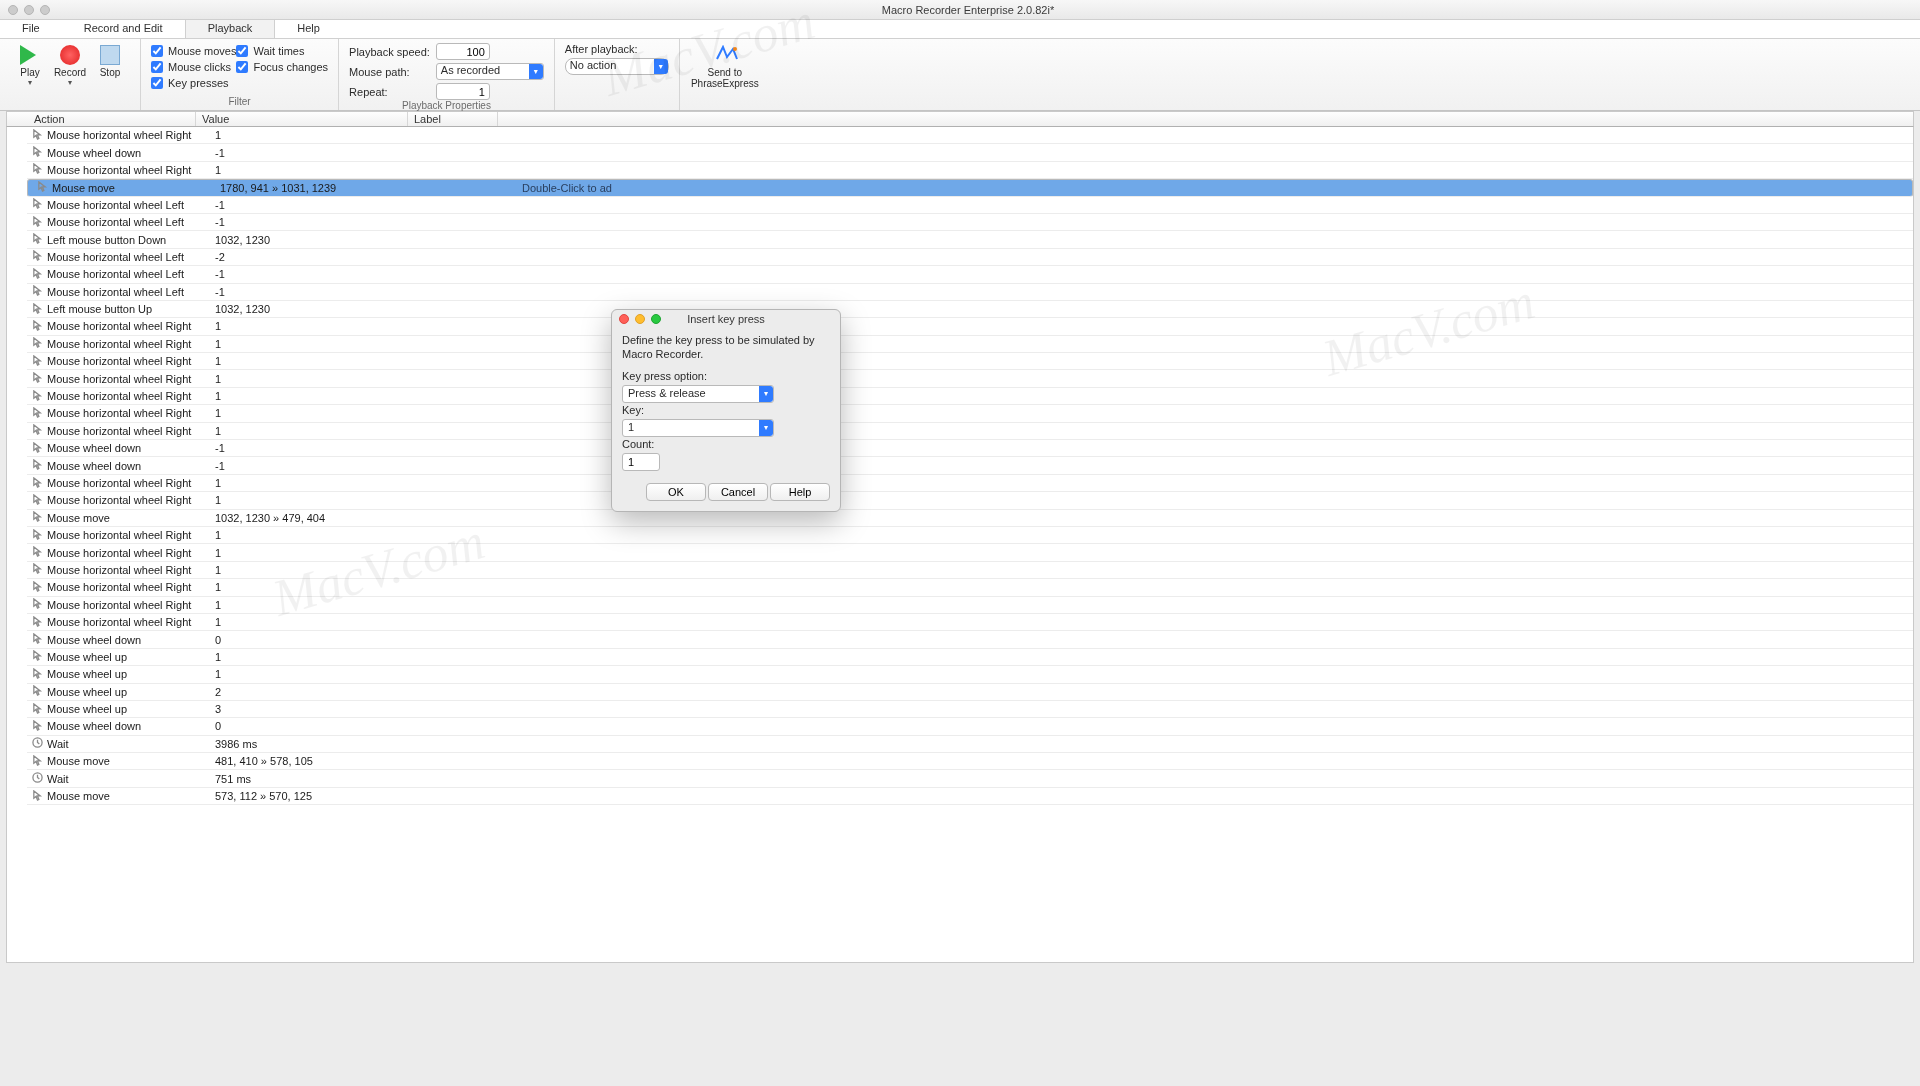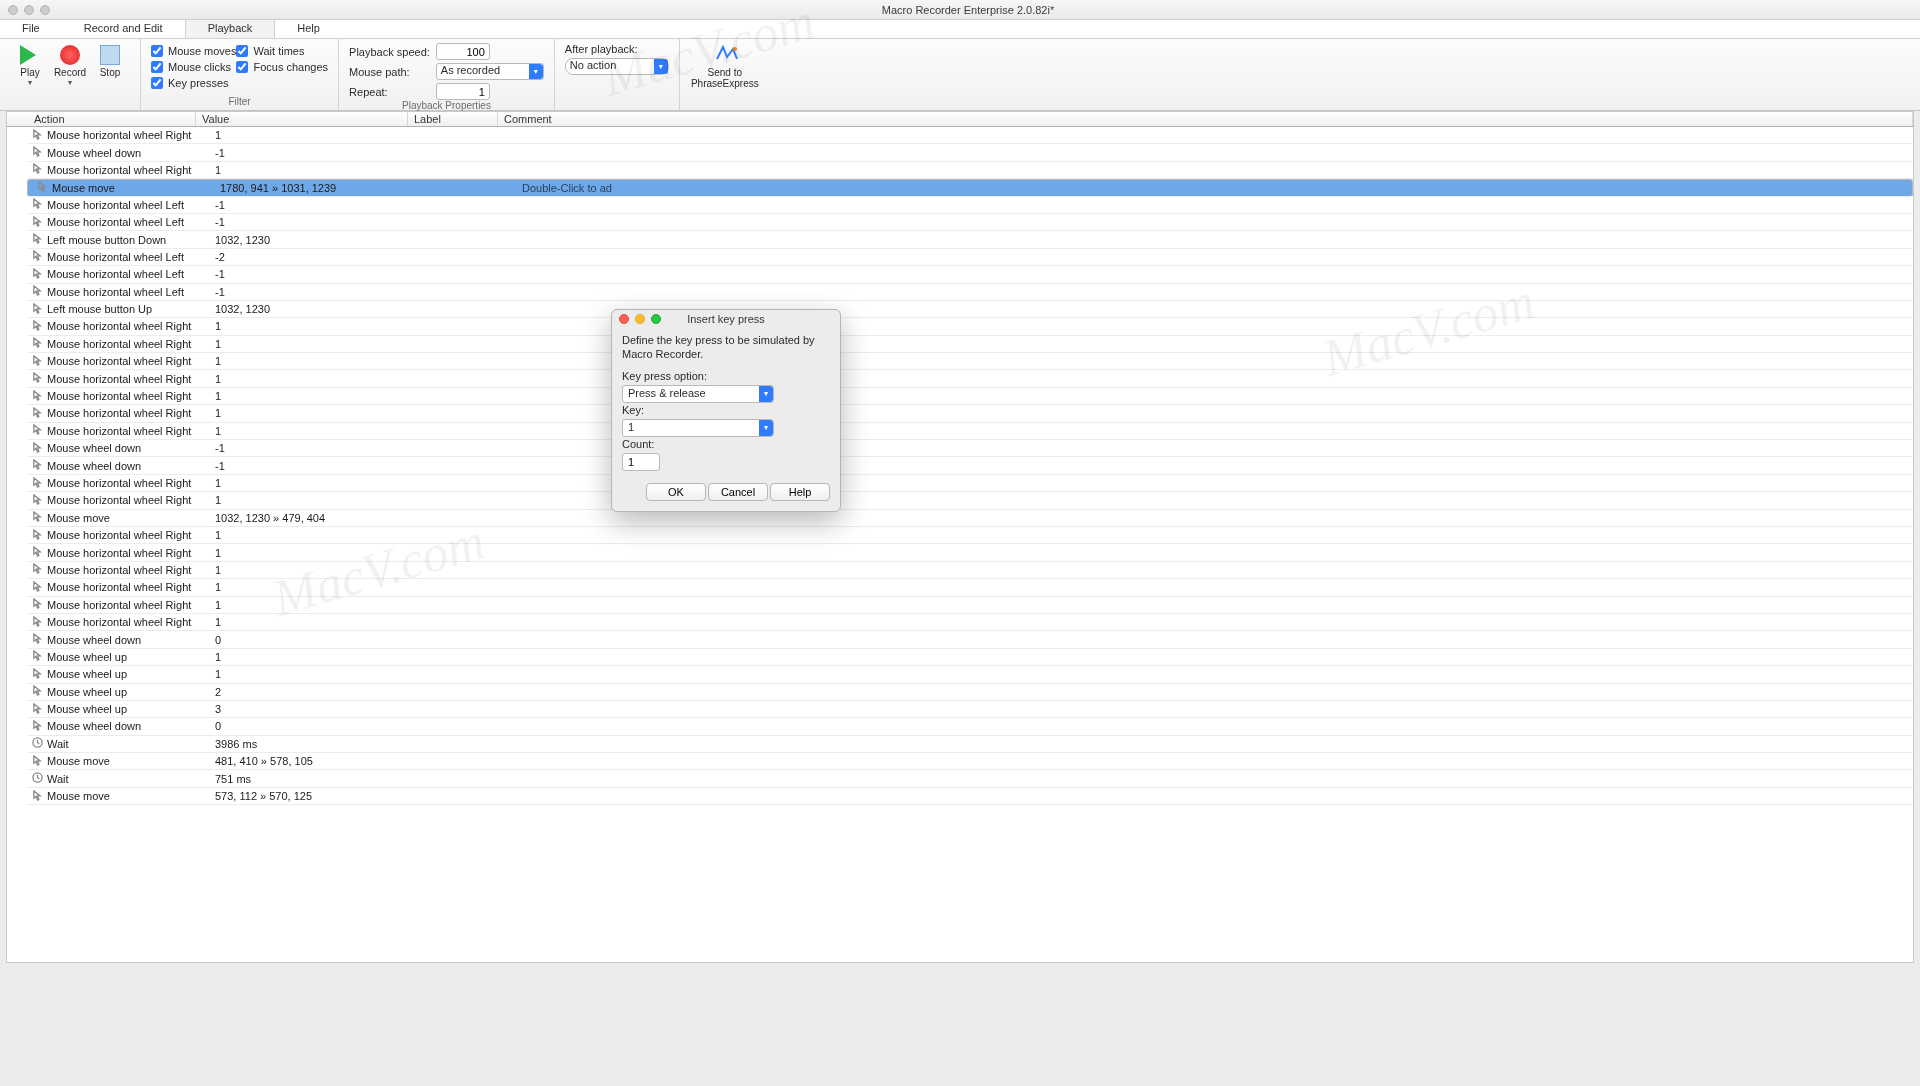--- a/index.html
+++ b/index.html
@@ -195,21 +195,20 @@
       </div>
     </div>
     <div class="group-foot"></div>
   </div>
 </div>
 
 <div class="thead">
   <div class="th colA">Action</div>
   <div class="th colV">Value</div>
   <div class="th colL">Label</div>
-  <div class="th colC">Comment</div>
 </div>
 
 <div class="rows" id="rows">
     <div class="row">
       <span class="ic"><svg viewBox="0 0 12 12">
           <path d="M2 1 L2 9 L4.5 7 L6 11 L7.5 10.3 L6 6.5 L9 6.5 Z"></path>
         </svg></span>
       <span class="a">Mouse horizontal wheel Right</span>
       <span class="v">1</span>
       <span class="l"></span>

